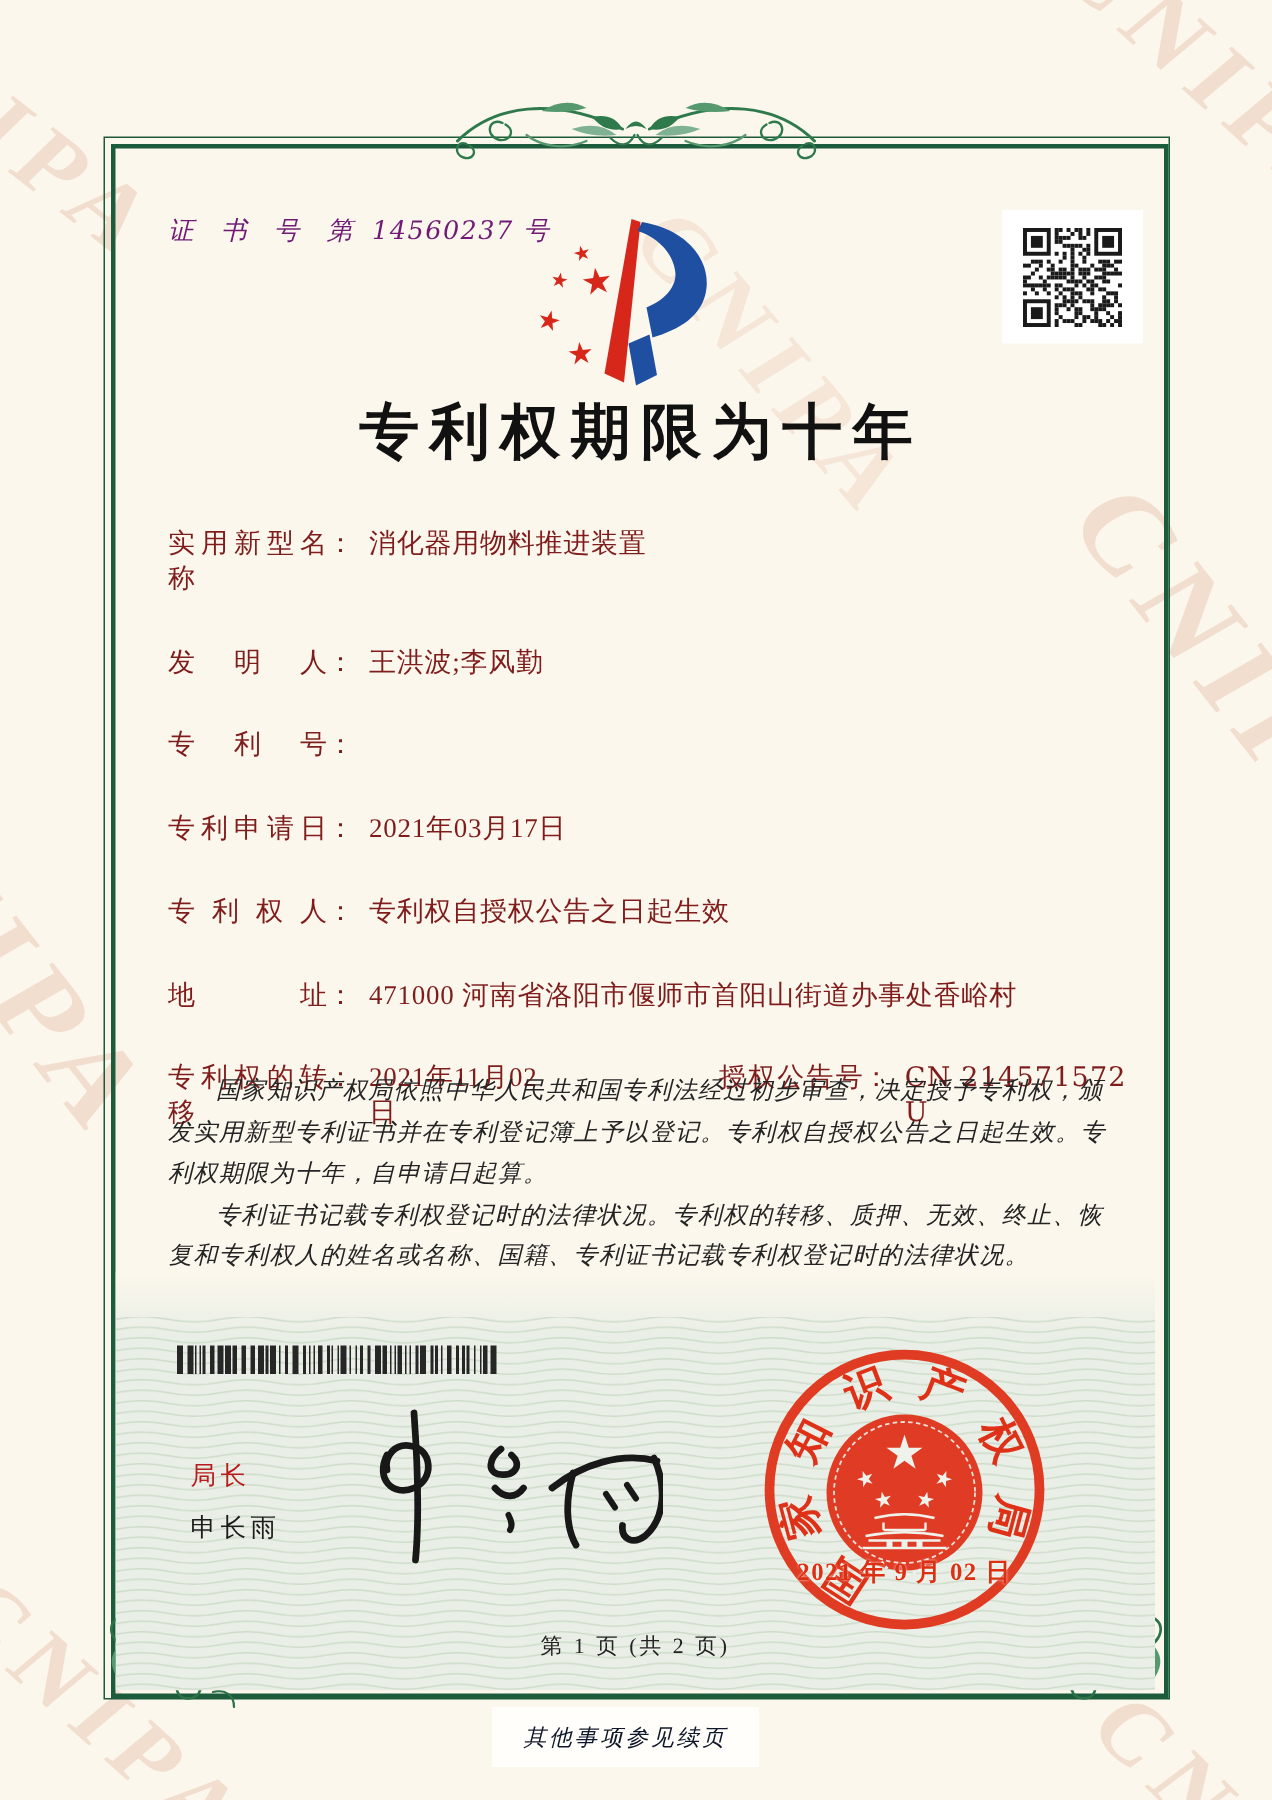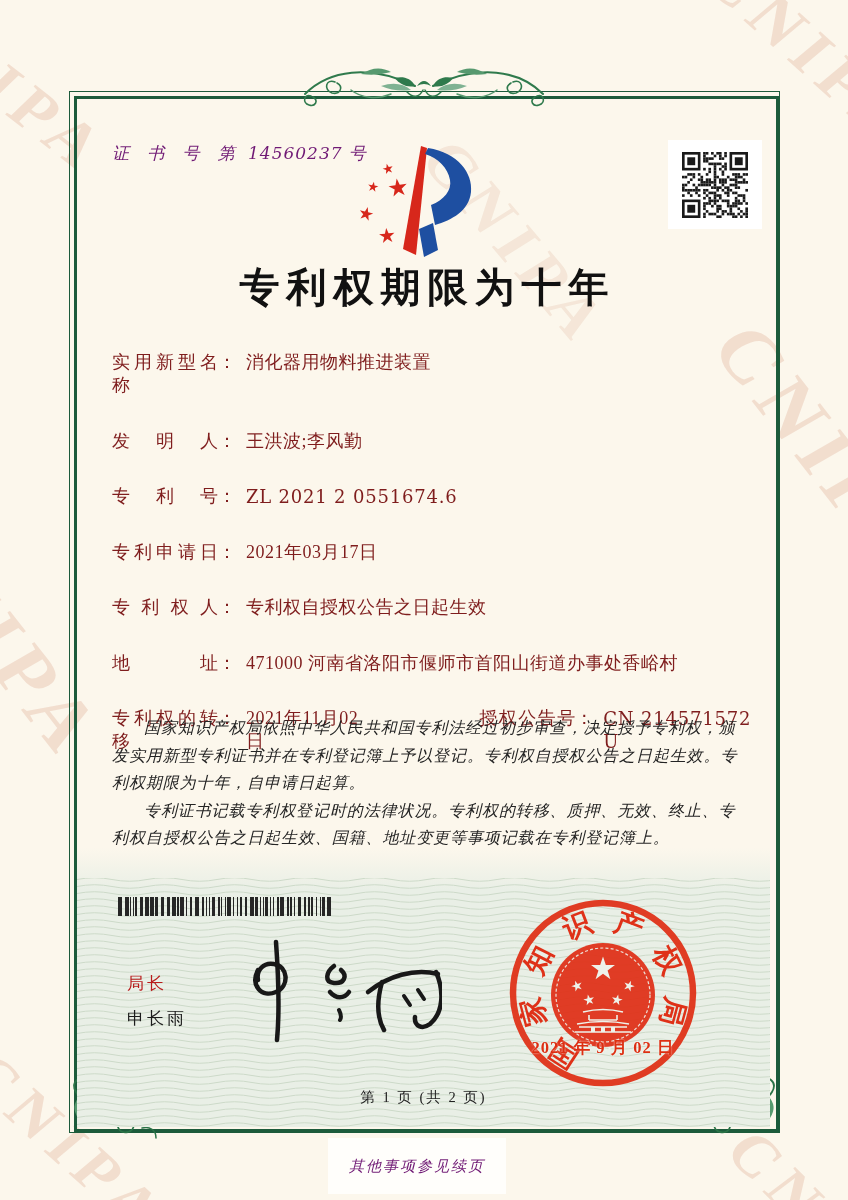--- a/index.html
+++ b/index.html
@@ -63,22 +63,22 @@
   .signer-name{position:absolute;left:50px;top:159px;font-size:17px;color:#1c1c1c;letter-spacing:3px;}
   .signature{position:absolute;left:145px;top:88px;}
   .seal{position:absolute;left:428px;top:47px;}
   .seal-date{position:absolute;left:526px;top:189px;transform:translateX(-50%);
              font-size:16.5px;font-weight:bold;color:#dd2f12;letter-spacing:1px;white-space:nowrap;
              text-shadow:0 0 2px rgba(255,255,255,.8);}
   .page-indicator{position:absolute;left:50%;transform:translateX(-50%);top:240px;
                   font-size:14.5px;color:#222;letter-spacing:2px;white-space:nowrap;}
 
   
-  .foot-note{position:absolute;left:328px;top:1138px;width:178px;height:56px;background:#fffefb;
-             display:flex;align-items:center;justify-content:center;font-size:15px;color:#701a75;
+  .foot-note{position:absolute;left:328px;top:1138px;width:178px;height:40px;background:#fffefb;
+             display:flex;align-items:center;justify-content:center;font-size:15px;color:#0f172a;
              letter-spacing:2px;font-style:italic;}
 </style>
 </head>
 <body>
 
 <div class="page">
 
   <span class="wm wm1">CNIPA</span>
   <span class="wm wm2">CNIPA</span>
   <span class="wm wm3">CNIPA</span>
@@ -386,21 +386,20 @@
       <span class="fval">消化器用物料推进装置</span>
     </div>
     <div class="frow">
       <span class="flabel">发明人</span>
         <span class="fcolon">：</span>
       <span class="fval">王洪波;李风勤</span>
     </div>
     <div class="frow">
       <span class="flabel">专利号</span>
         <span class="fcolon">：</span>
-      <span class="fval num">ZL 2021 2 0551674.6</span>
     </div>
     <div class="frow">
       <span class="flabel">专利申请日</span>
         <span class="fcolon">：</span>
       <span class="fval">2021年03月17日</span>
     </div>
     <div class="frow">
       <span class="flabel">专利权人</span>
         <span class="fcolon">：</span>
       <span class="fval">专利权自授权公告之日起生效</span>
@@ -417,21 +416,21 @@
       <span class="fpair2">
         <span class="flabel" style="width:96px">授权公告号</span>
           <span class="fcolon">：</span>
         <span class="fval num">CN 214571572 U</span>
       </span>
     </div>
   </div>
 
   <div class="paras">
     <p>国家知识产权局依照中华人民共和国专利法经过初步审查，决定授予专利权，颁发实用新型专利证书并在专利登记簿上予以登记。专利权自授权公告之日起生效。专利权期限为十年，自申请日起算。</p>
-    <p>专利证书记载专利权登记时的法律状况。专利权的转移、质押、无效、终止、专利权自授权公告之日起生效、国籍、地址变更等事项记载在专利登记簿上。</p>
+    <p>专利证书记载专利权登记时的法律状况。专利权的转移、质押、无效、终止、恢复和专利权人的姓名或名称、国籍、专利证书记载专利权登记时的法律状况。</p>
   </div>
 
   <div class="band">
     <div class="band-bg"></div>
     <svg class="waves" width="693" height="279">
       <defs>
         <pattern id="wv" width="70" height="7" patternUnits="userSpaceOnUse">
           <path d="M0,3.5 Q17.5,0 35,3.5 T70,3.5" fill="none" stroke="#c7d6c3" stroke-width="1"></path>
         </pattern>
       </defs>

